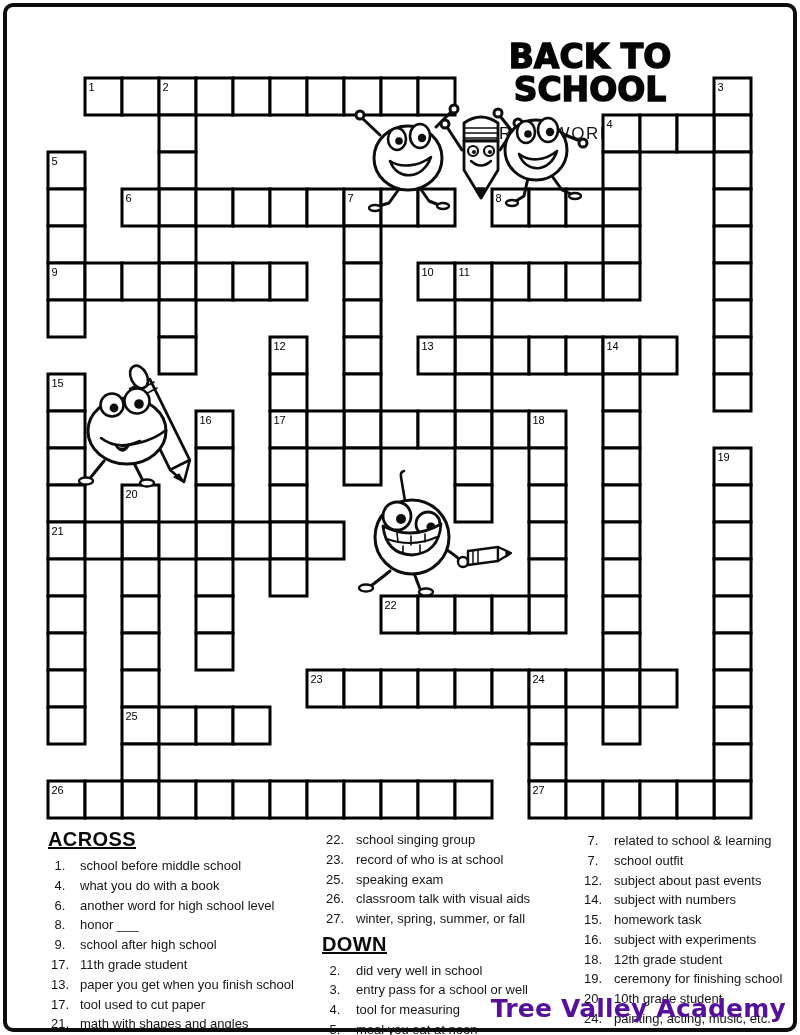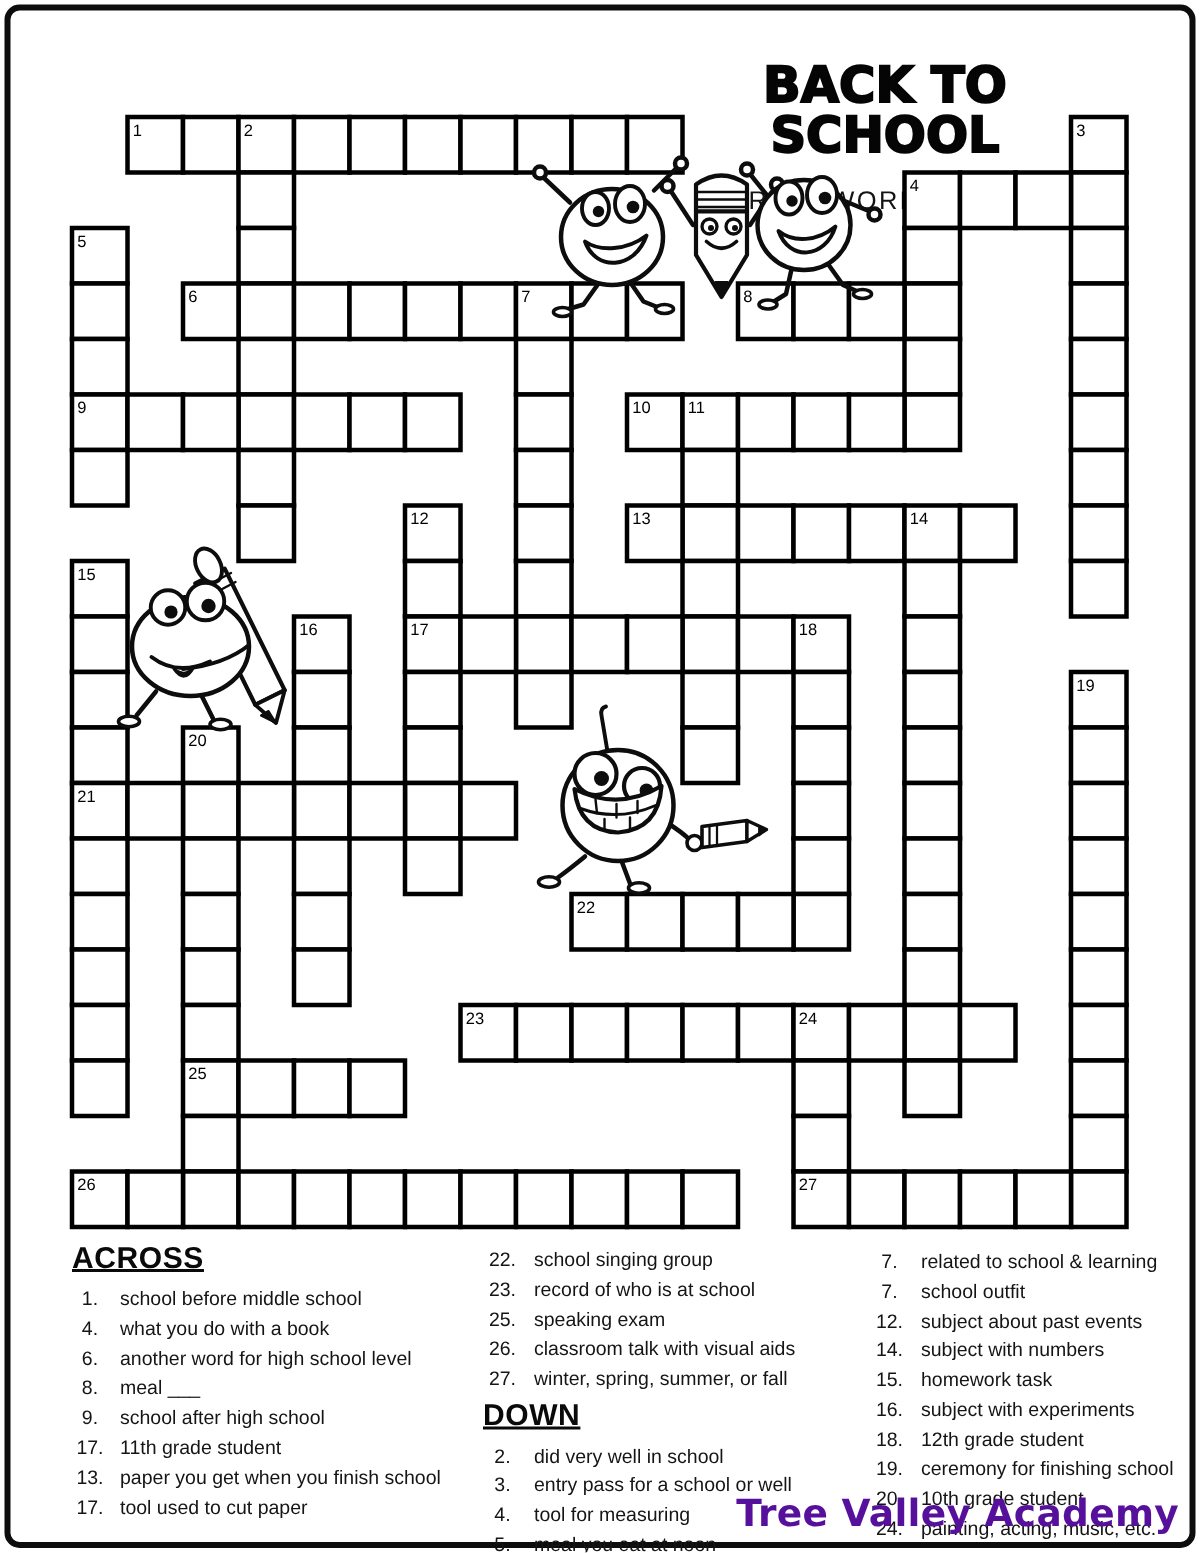--- a/index.html
+++ b/index.html
@@ -352,37 +352,41 @@
         <div class="clue">
           <span class="cnum">4.</span>
           <span class="ctext">what you do with a book</span>
         </div>
         <div class="clue">
           <span class="cnum">6.</span>
           <span class="ctext">another word for high school level</span>
         </div>
         <div class="clue">
           <span class="cnum">8.</span>
-          <span class="ctext">meal ___</span>
+          <span class="ctext">honor ___</span>
         </div>
         <div class="clue">
           <span class="cnum">9.</span>
           <span class="ctext">school after high school</span>
         </div>
         <div class="clue">
           <span class="cnum">17.</span>
           <span class="ctext">11th grade student</span>
         </div>
         <div class="clue">
           <span class="cnum">13.</span>
           <span class="ctext">paper you get when you finish school</span>
         </div>
         <div class="clue">
           <span class="cnum">17.</span>
           <span class="ctext">tool used to cut paper</span>
+        </div>
+        <div class="clue">
+          <span class="cnum">21.</span>
+          <span class="ctext">math with shapes and angles</span>
         </div>
       </div>
   </div>
 
   <div class="clue-col col2">
     <div id="col2a-list">
         <div class="clue">
           <span class="cnum">22.</span>
           <span class="ctext">school singing group</span>
         </div>

